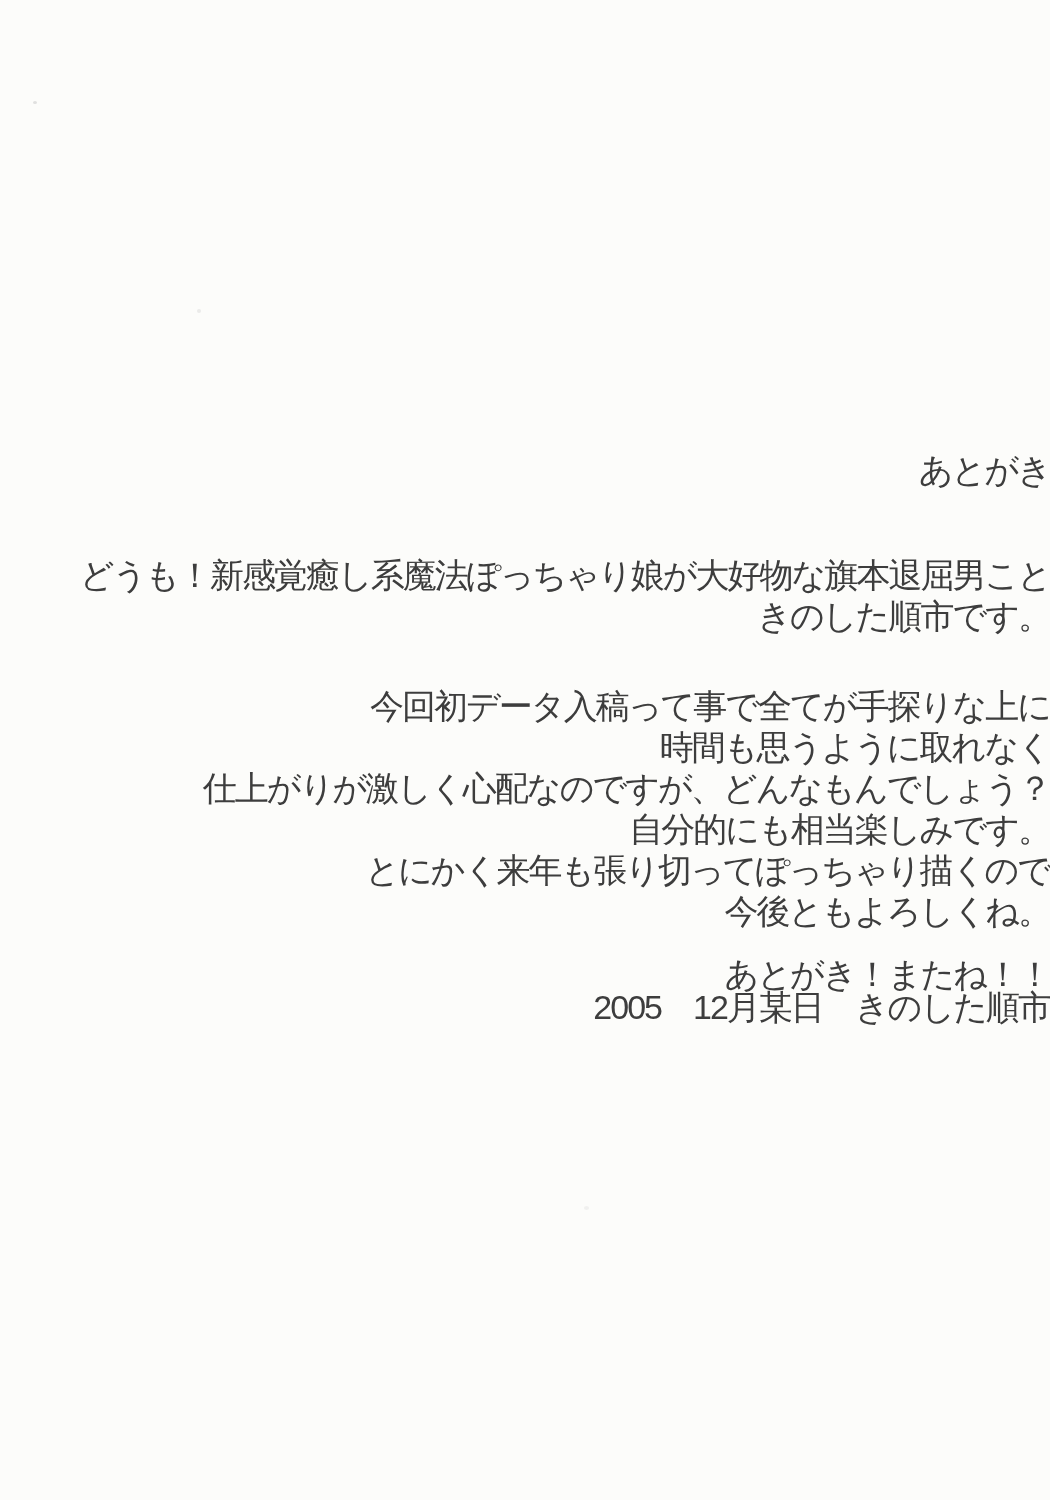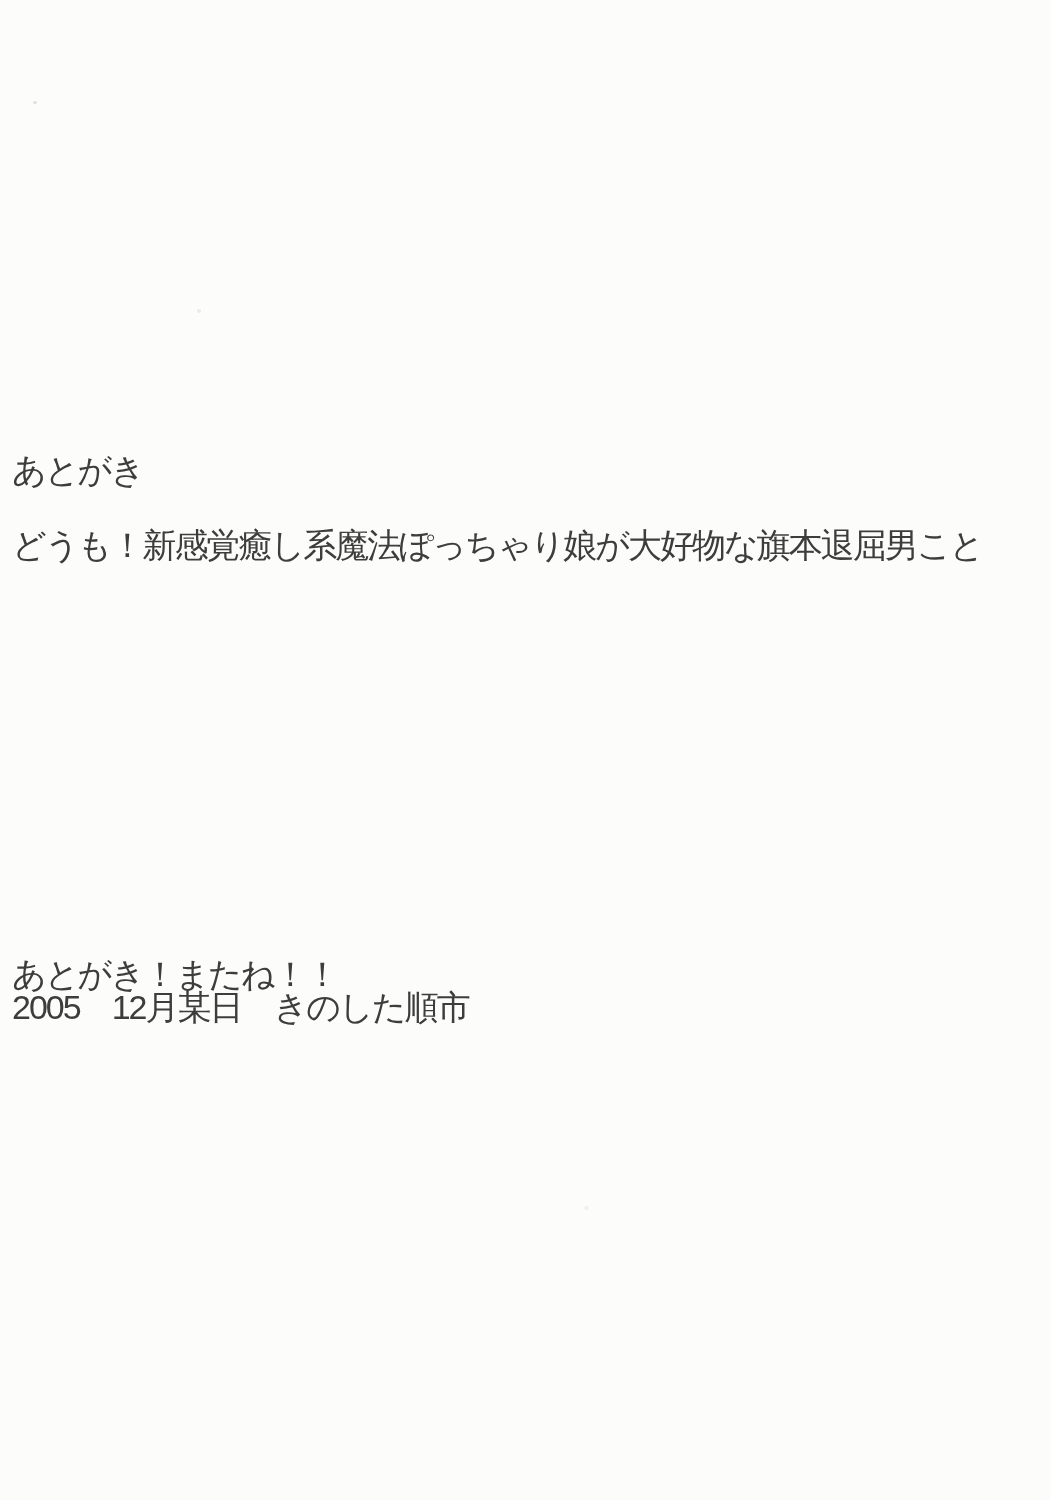--- a/index.html
+++ b/index.html
@@ -12,36 +12,36 @@
     height: 1500px;
     background: var(--background, #fcfcfa);
     color: var(--text, #3d3d3d);
     font-family: "Liberation Sans", sans-serif;
     overflow: hidden;
   }
   .textblock {
     position: absolute;
     left: 12px;
     right: 0;
-    text-align: left;
+    text-align: right;
     font-size: 34px;
     letter-spacing: -2px;
     line-height: 41px;
     margin: 0;
     font-weight: 500;
   }
   .line {
     display: block;
   }
   .title {
     top: 450px;
     font-weight: 500;
   }
   .greeting {
-    top: 525px;
+    top: 555px;
   }
   .body-text {
     top: 686px;
   }
   .closing {
     top: 954px;
   }
   .dateline {
     top: 987px;
   }
@@ -56,22 +56,31 @@
 </style>
 </head>
 <body>
 
 <div class="page">
 
   <h1 class="textblock title">あとがき</h1>
 
   <p class="textblock greeting">
     <span class="line">どうも！新感覚癒し系魔法ぽっちゃり娘が大好物な旗本退屈男こと</span>
+    <span class="line">きのした順市です。</span>
   </p>
 
+  <p class="textblock body-text">
+    <span class="line">今回初データ入稿って事で全てが手探りな上に</span>
+    <span class="line">時間も思うように取れなく</span>
+    <span class="line">仕上がりが激しく心配なのですが、どんなもんでしょう？</span>
+    <span class="line">自分的にも相当楽しみです。</span>
+    <span class="line">とにかく来年も張り切ってぽっちゃり描くので</span>
+    <span class="line">今後ともよろしくね。</span>
+  </p>
 
   <p class="textblock closing">あとがき！またね！！</p>
 
   <p class="textblock dateline">2005　12月某日　きのした順市</p>
 
   <div class="speck speck-1"></div>
   <div class="speck speck-2"></div>
   <div class="speck speck-3"></div>
 
 </div>

